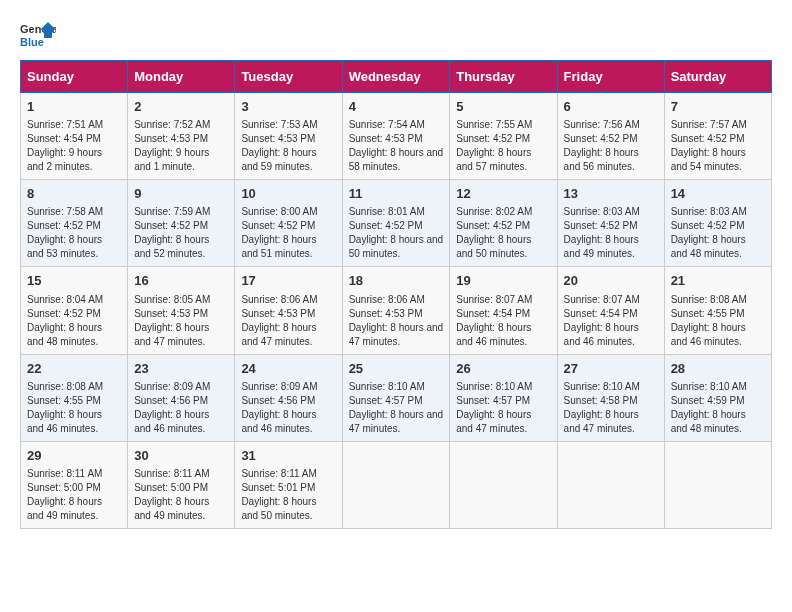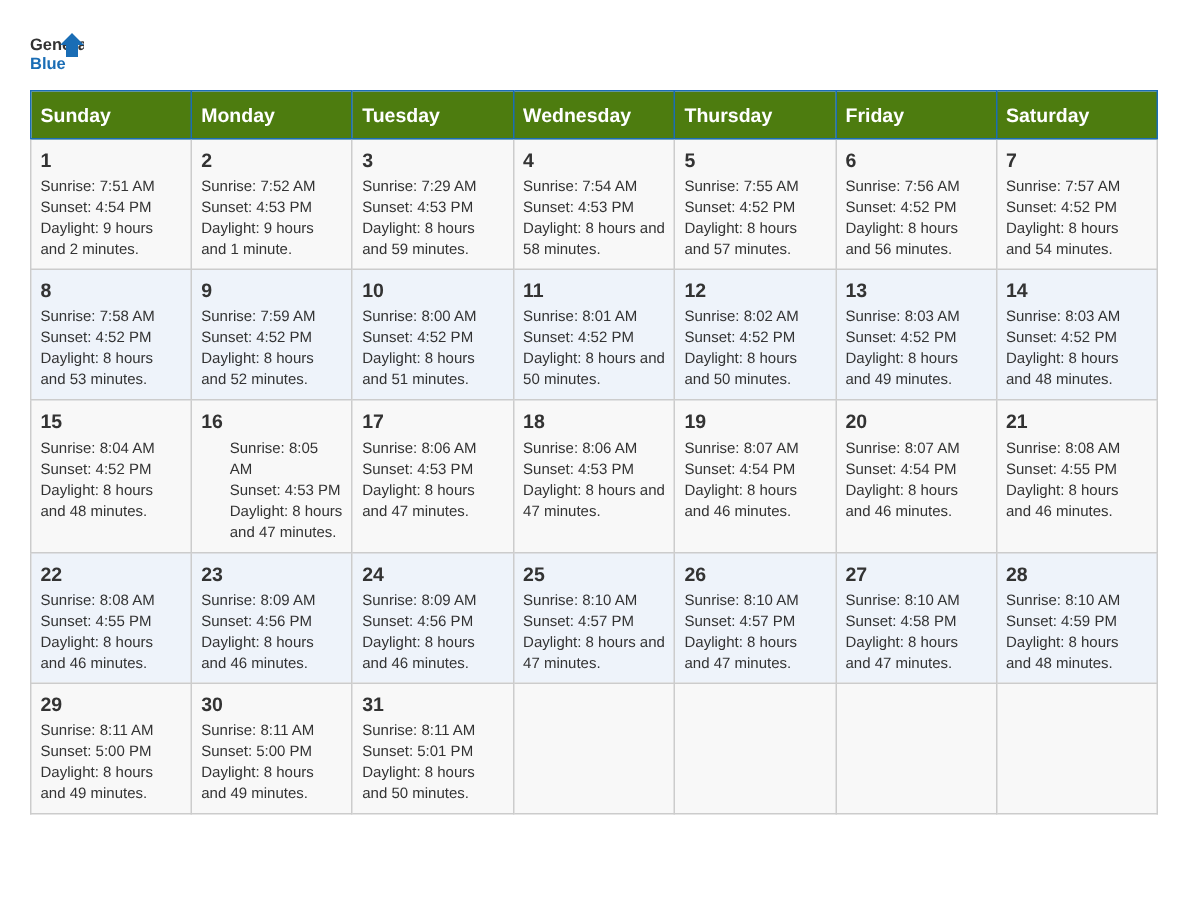--- a/index.html
+++ b/index.html
@@ -37,21 +37,21 @@
     .subtitle {
       font-size: 16px;
       color: #333;
     }
     .calendar-table {
       width: 100%;
       border-collapse: collapse;
       font-size: 11px;
     }
     .calendar-table thead tr th {
-      background-color: #4d7c0f;
+      background-color: #be185d;
       color: #fff;
       font-weight: bold;
       font-size: 13px;
       padding: 8px 6px;
       text-align: left;
       border: 1px solid #1a6db5;
     }
     .calendar-table tbody tr td {
       border: 1px solid #ccc;
       vertical-align: top;
@@ -116,21 +116,21 @@
 Daylight: 9 hours and 2 minutes.</div>
         </td>
         <td>
           <div class="day-number">2</div>
           <div class="day-detail" style="white-space: pre-line;">Sunrise: 7:52 AM
 Sunset: 4:53 PM
 Daylight: 9 hours and 1 minute.</div>
         </td>
         <td>
           <div class="day-number">3</div>
-          <div class="day-detail" style="white-space: pre-line;">Sunrise: 7:29 AM
+          <div class="day-detail" style="white-space: pre-line;">Sunrise: 7:53 AM
 Sunset: 4:53 PM
 Daylight: 8 hours and 59 minutes.</div>
         </td>
         <td>
           <div class="day-number">4</div>
           <div class="day-detail" style="white-space: pre-line;">Sunrise: 7:54 AM
 Sunset: 4:53 PM
 Daylight: 8 hours and 58 minutes.</div>
         </td>
         <td>
@@ -198,21 +198,21 @@
       </tr>
       <tr>
         <td>
           <div class="day-number">15</div>
           <div class="day-detail" style="white-space: pre-line;">Sunrise: 8:04 AM
 Sunset: 4:52 PM
 Daylight: 8 hours and 48 minutes.</div>
         </td>
         <td>
           <div class="day-number">16</div>
-          <div class="day-detail" style="white-space: pre-line; margin-left: 19px;">Sunrise: 8:05 AM
+          <div class="day-detail" style="white-space: pre-line;">Sunrise: 8:05 AM
 Sunset: 4:53 PM
 Daylight: 8 hours and 47 minutes.</div>
         </td>
         <td>
           <div class="day-number">17</div>
           <div class="day-detail" style="white-space: pre-line;">Sunrise: 8:06 AM
 Sunset: 4:53 PM
 Daylight: 8 hours and 47 minutes.</div>
         </td>
         <td>

